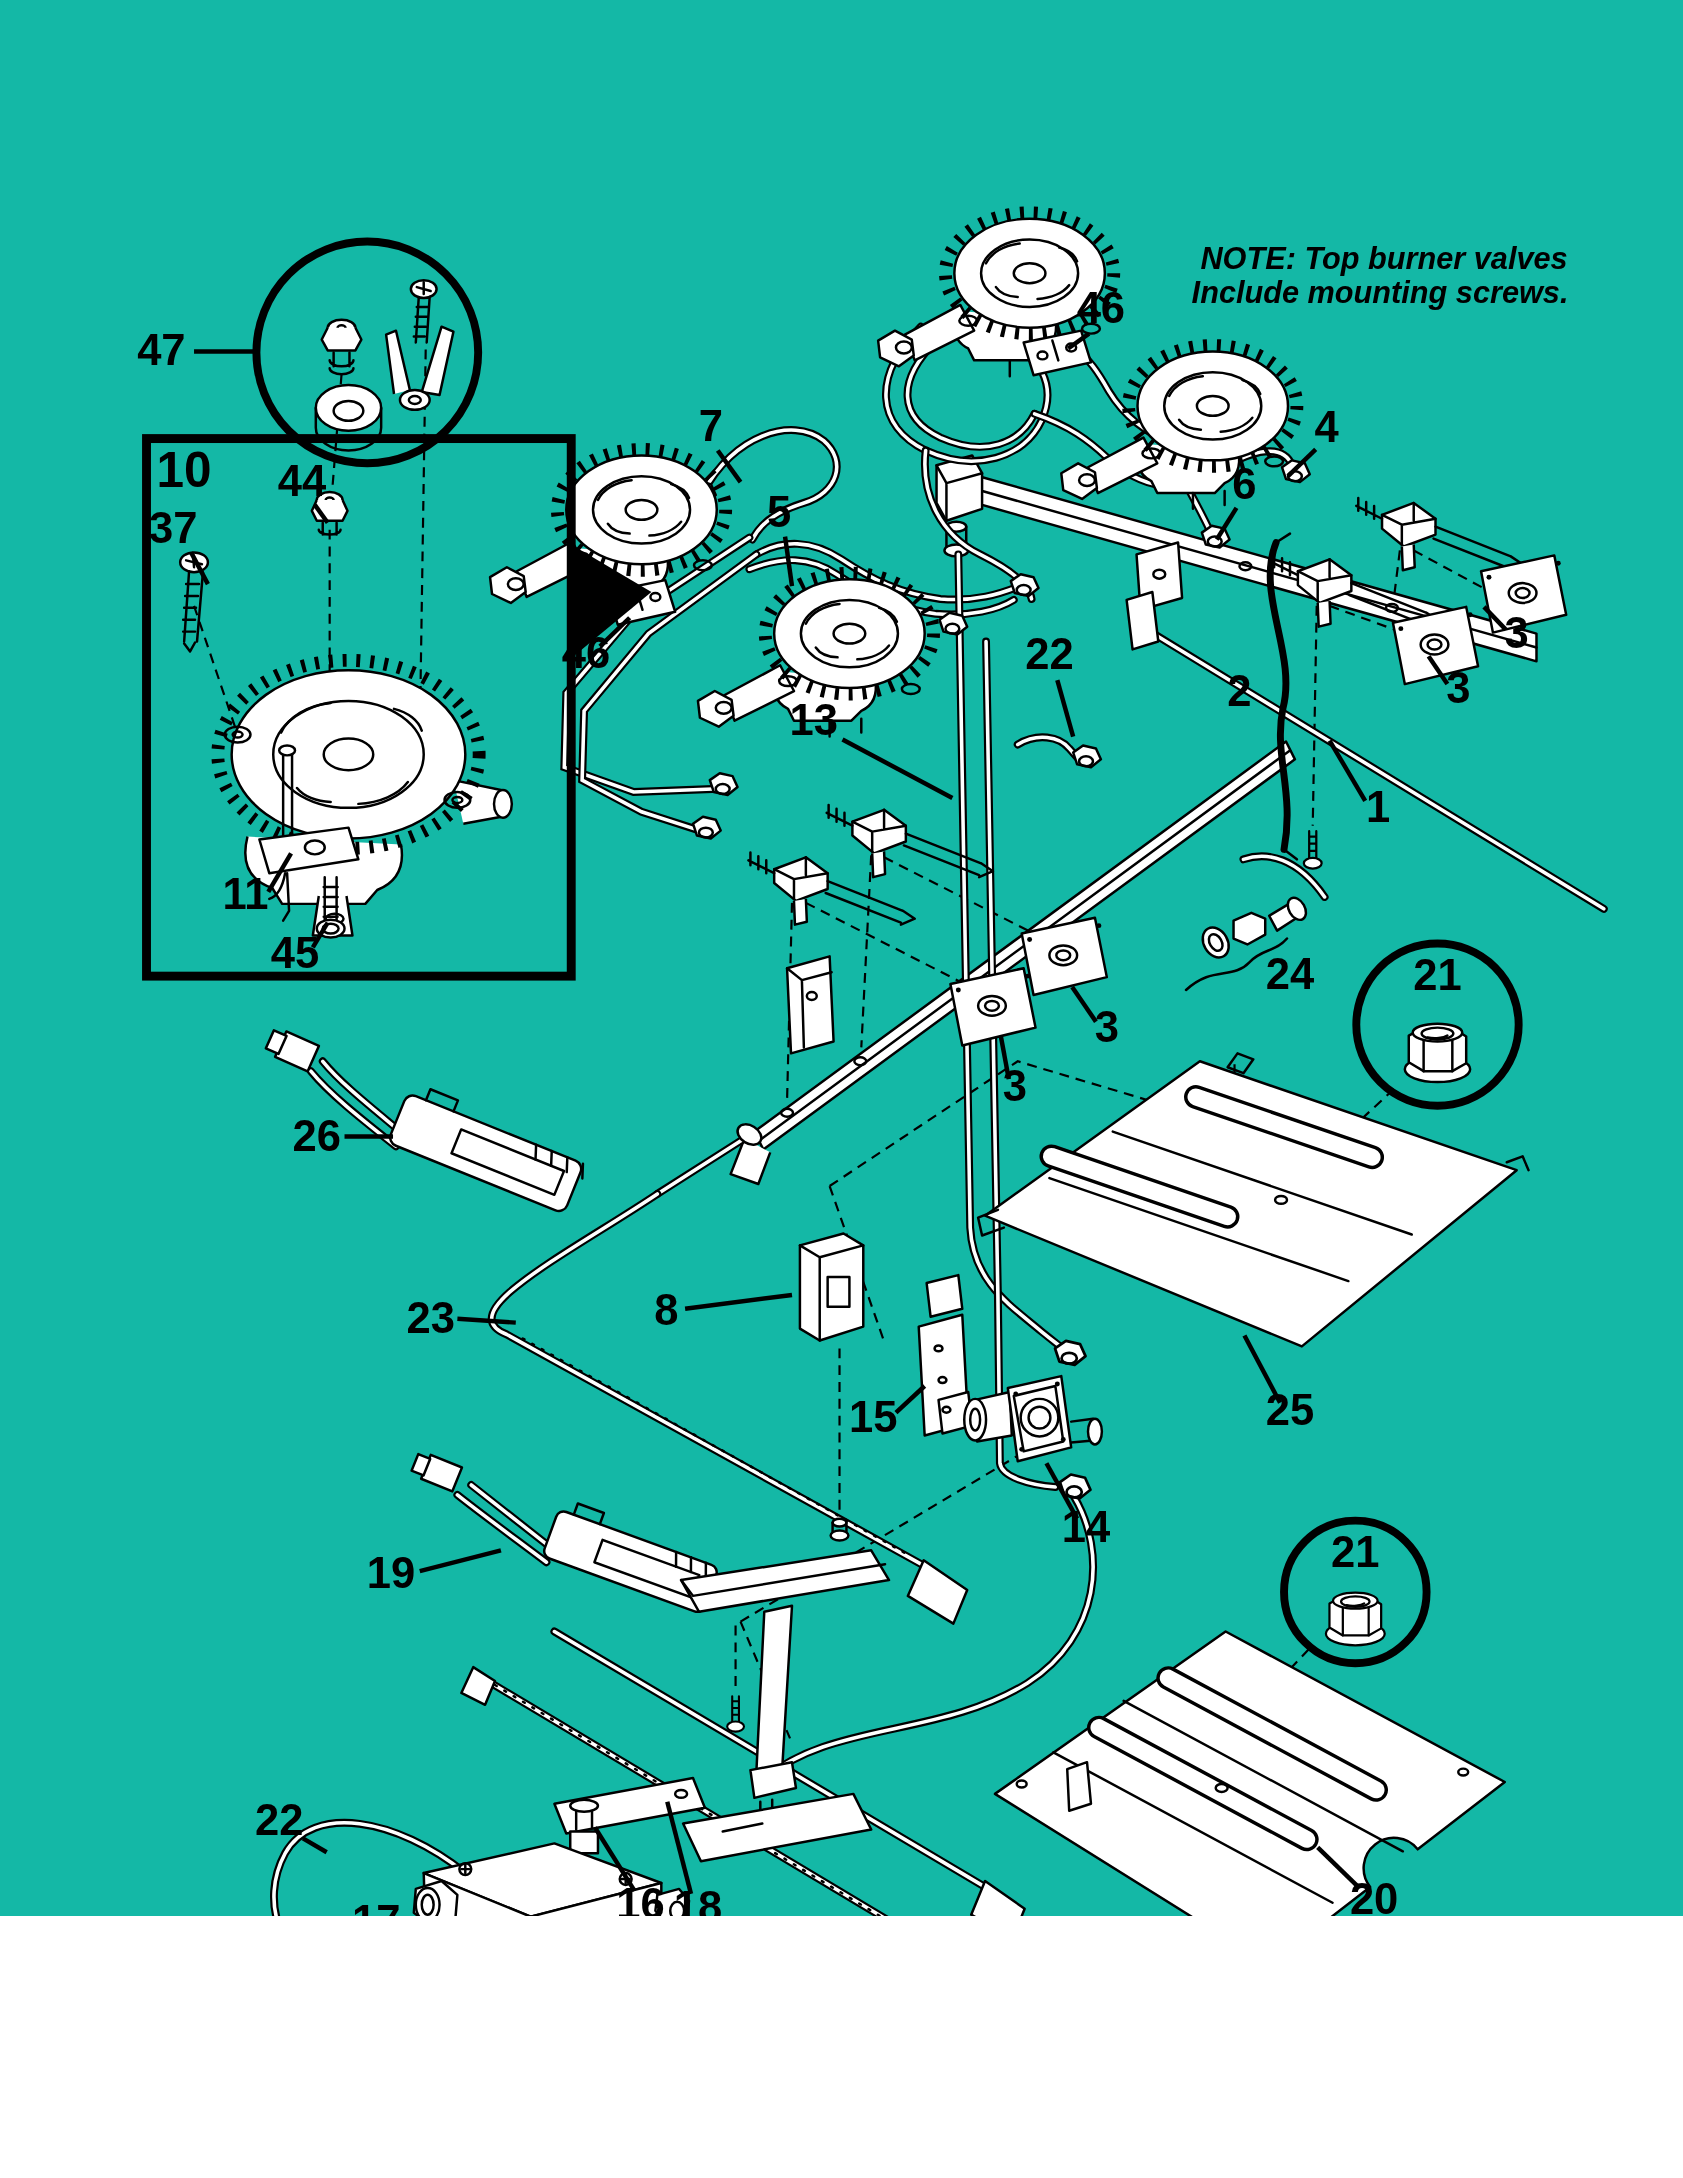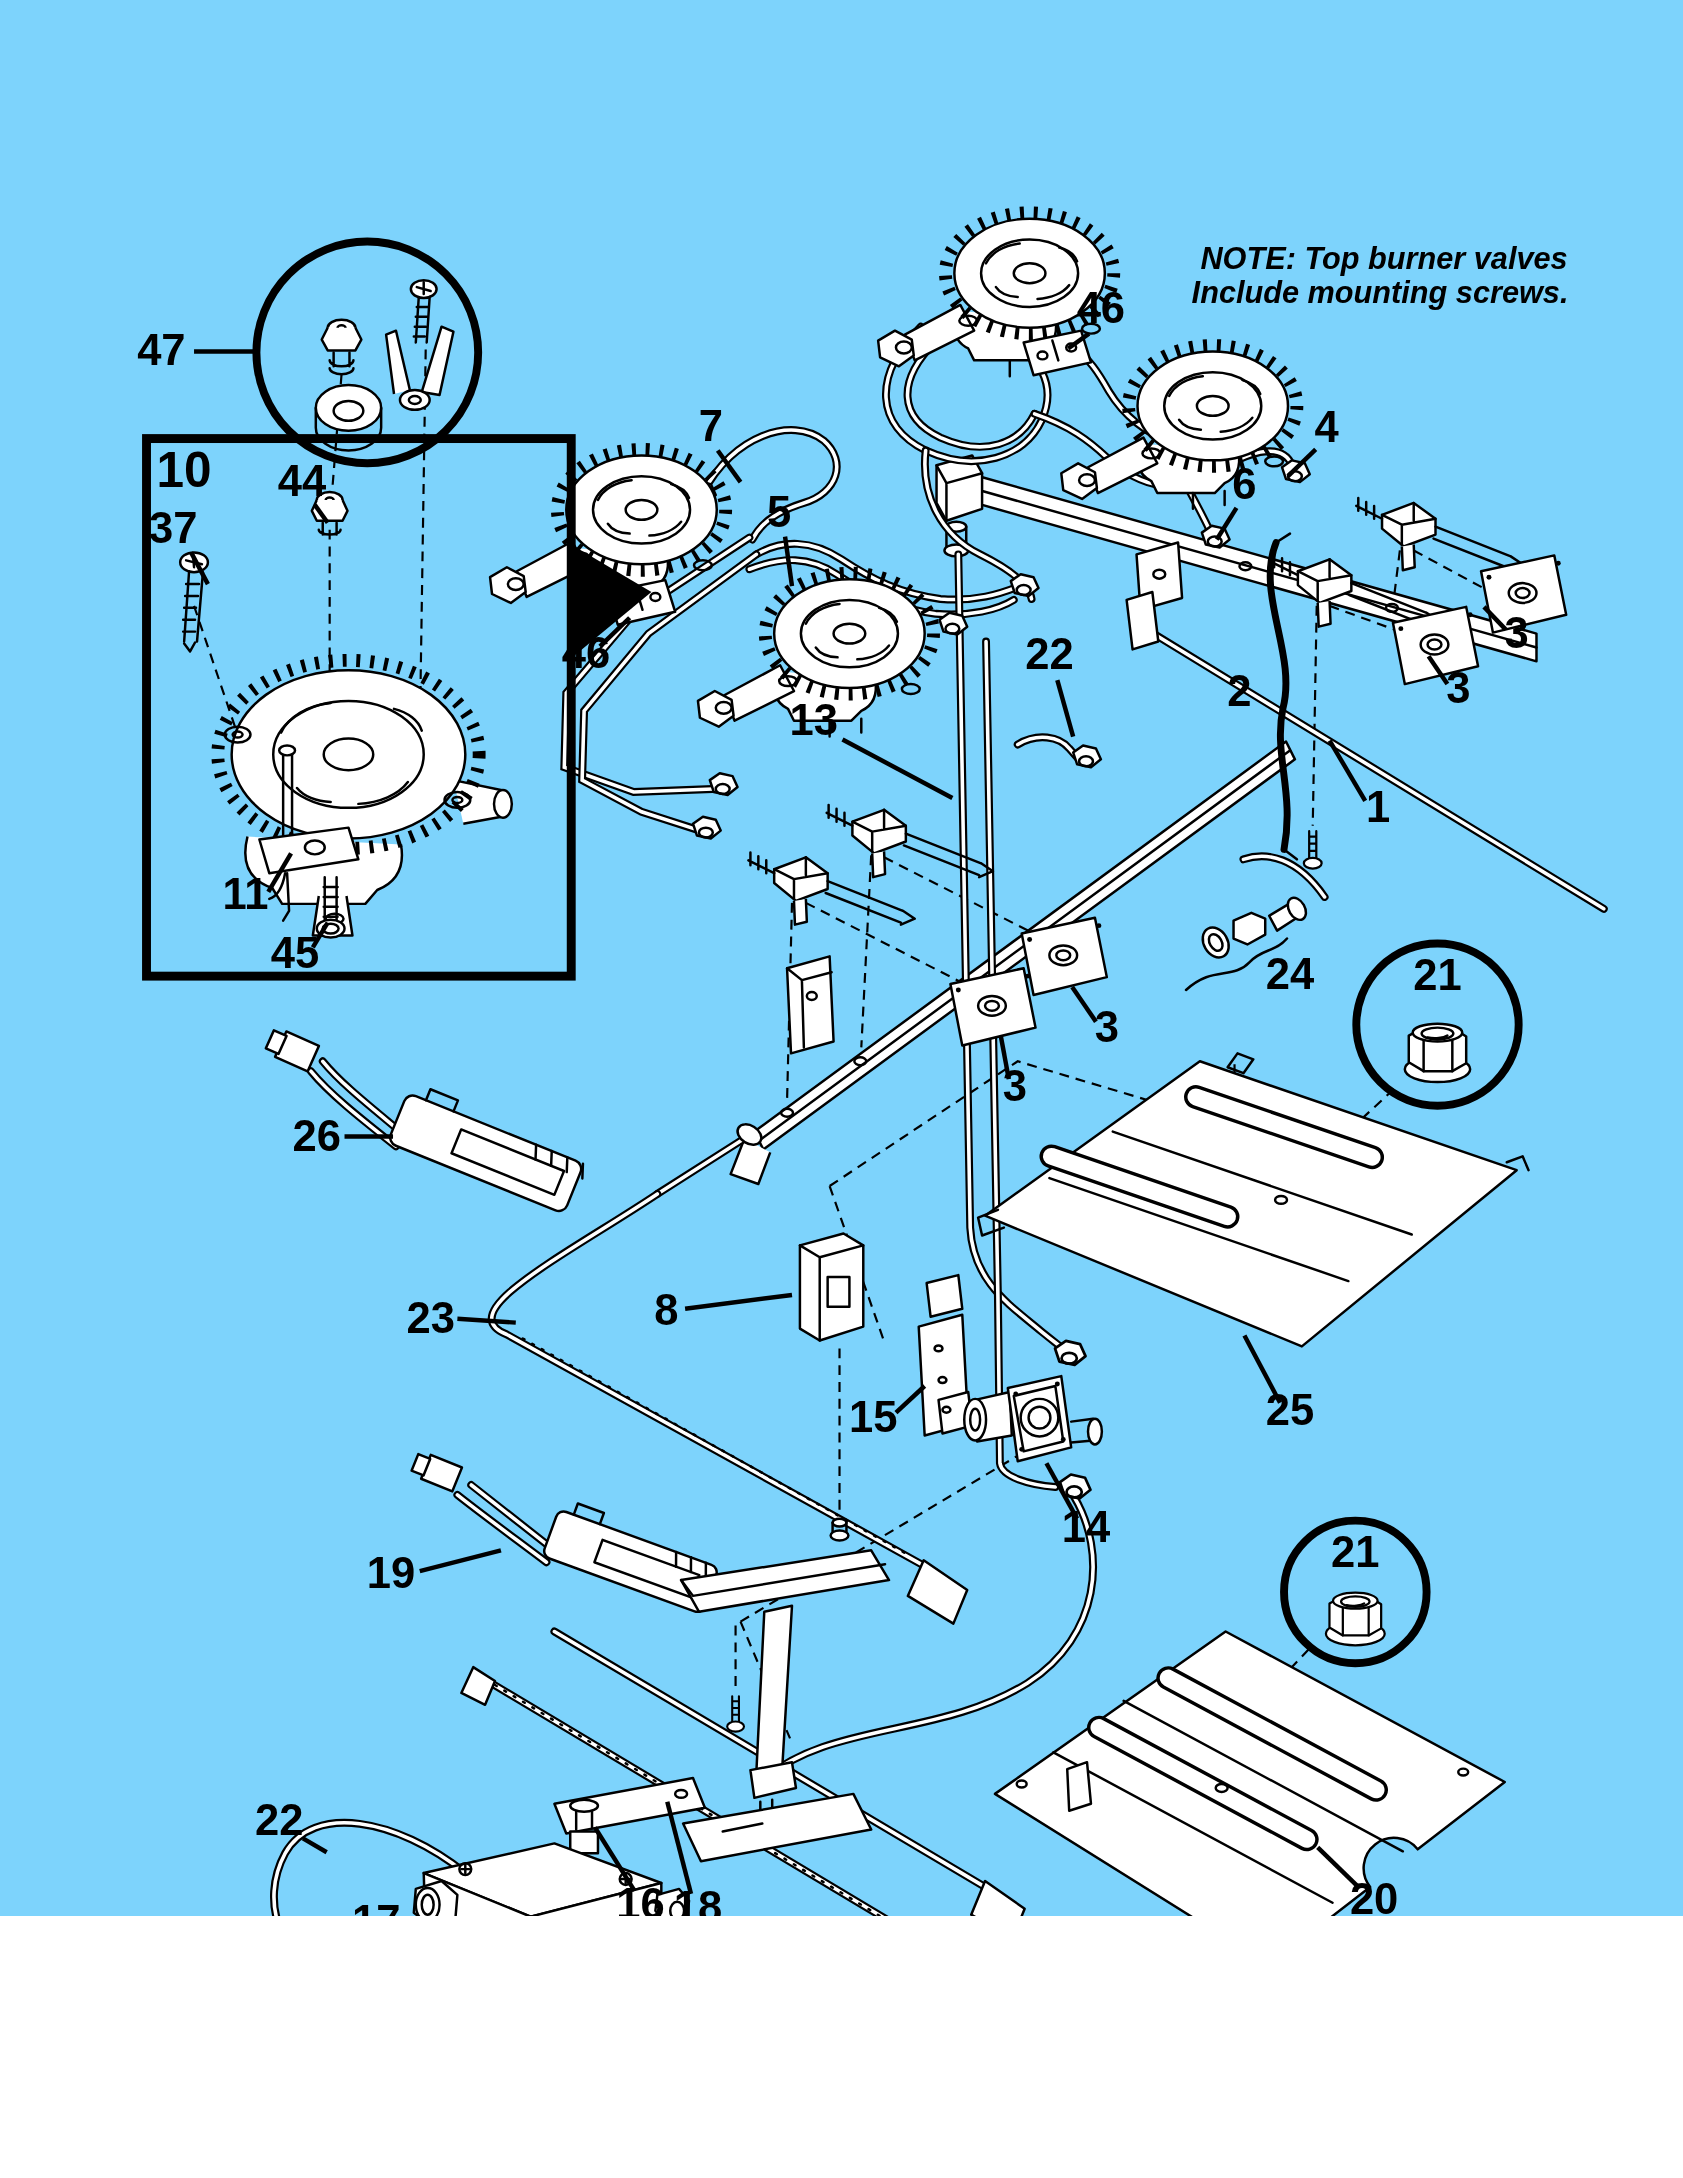--- a/index.html
+++ b/index.html
@@ -1,16 +1,16 @@
 <!DOCTYPE html>
 <html><head>
 <meta charset="utf-8">
 <style>
   html,body{margin:0;padding:0;background:#fff;}
-  .page{width:1683px;height:1916px;position:relative;background:#7dd3fc;text-decoration:underline;}
+  .page{width:1683px;height:1916px;position:relative;background:#14b8a6;text-decoration:underline;}
   svg{display:block}
   .ln{fill:none;stroke:#000;stroke-width:2.5;stroke-linejoin:round;stroke-linecap:round}
   .lnf{fill:#fff;stroke:#000;stroke-width:2.5;stroke-linejoin:round}
   .blk{fill:#000;stroke:none}
   .tube{fill:none;stroke:#000;stroke-width:8;stroke-linecap:round}
   .tube2{fill:none;stroke:#fff;stroke-width:3.6;stroke-linecap:round}
   .teeth{fill:none;stroke:#000;stroke-width:13;stroke-dasharray:4 10}
   .dash{fill:none;stroke:#000;stroke-width:2.2;stroke-dasharray:10 7}
   .leader{stroke:#000;stroke-width:4.5}
   .thick{fill:none;stroke:#000;stroke-width:7;stroke-linecap:round}

